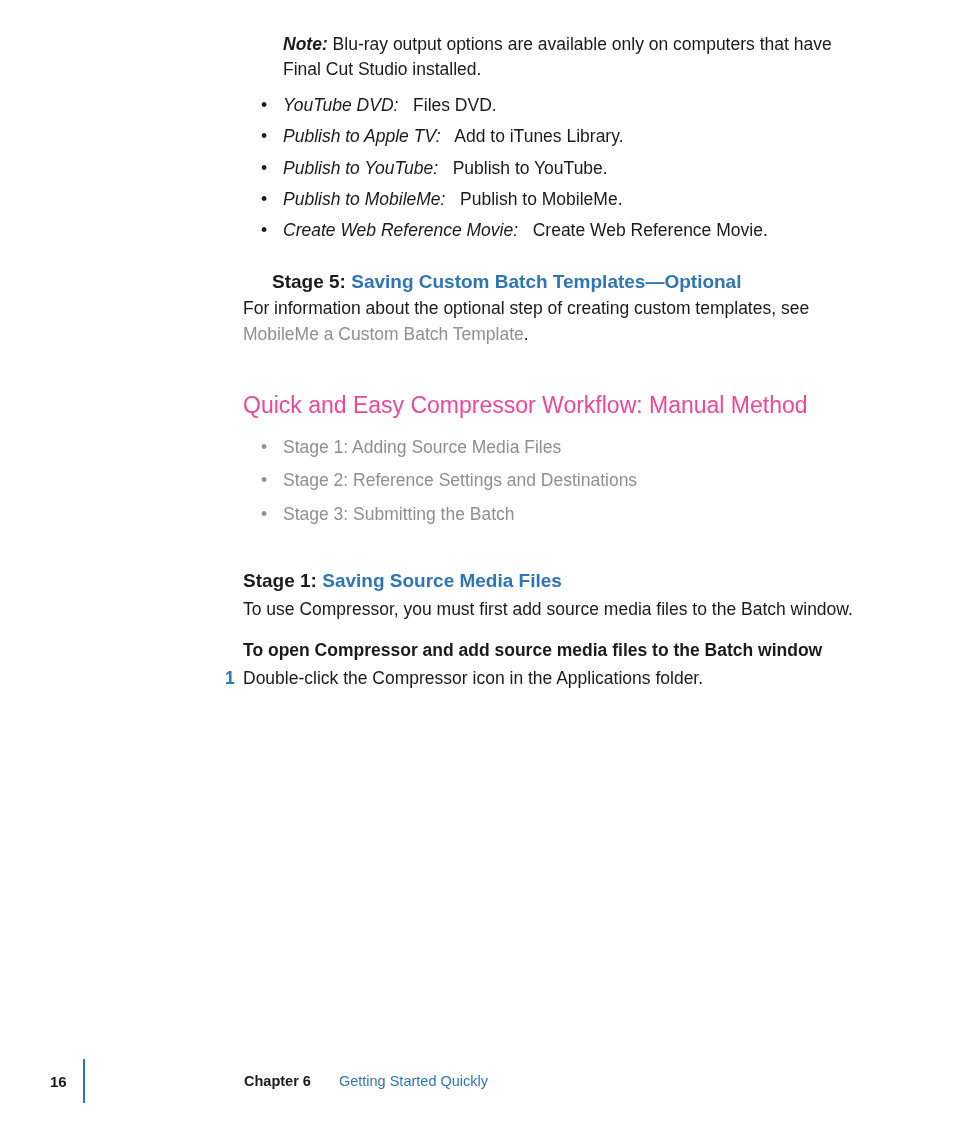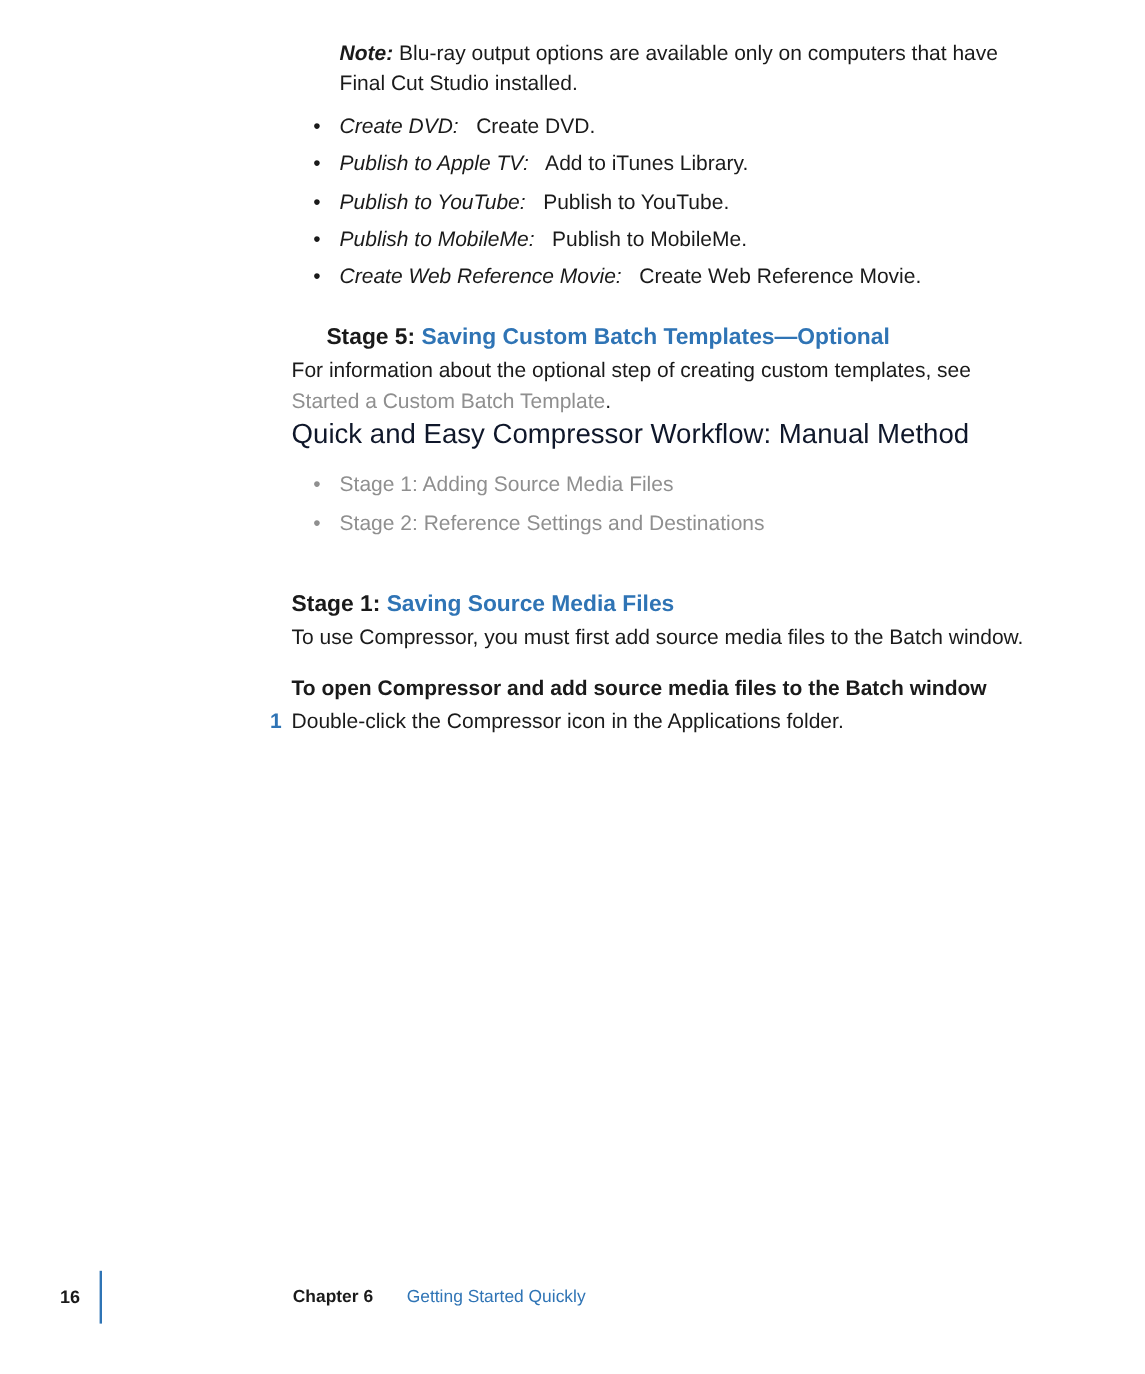--- a/index.html
+++ b/index.html
@@ -69,22 +69,23 @@
     font-weight: 700;
     color: #2f74b5;
   }
   .para {
     margin: 2px 0 0 0;
   }
   .link-gray {
     color: #8f8f8f;
   }
   .h2 {
+    margin-top: 44px;
     font-size: 23px;
-    color: #0f172a;
+    color: #ec4899;
     font-weight: 400;
     line-height: 1.3;
   }
   ul.link-list {
     list-style: none;
     padding-left: 0;
     margin: 14px 0 0 18px;
   }
   ul.link-list > li {
     position: relative;
@@ -162,23 +163,23 @@
 <div class="page">
   <div class="content">
 
     <div class="note-block">
       <span class="note-label">Note:</span>
       <span>Blu-ray output options are available only on computers that have Final Cut Studio installed.</span>
     </div>
 
     <ul class="bullets">
       <li>
-        <span class="item-label">Create DVD:</span>
-        <span>&nbsp;</span>
-        <span>Create DVD.</span>
+        <span class="item-label">YouTube DVD:</span>
+        <span>&nbsp;</span>
+        <span>Files DVD.</span>
       </li>
       <li>
         <span class="item-label">Publish to Apple TV:</span>
         <span>&nbsp;</span>
         <span>Add to iTunes Library.</span>
       </li>
       <li>
         <span class="item-label">Publish to YouTube:</span>
         <span>&nbsp;</span>
         <span>Publish to YouTube.</span>
@@ -192,28 +193,29 @@
         <span class="item-label">Create Web Reference Movie:</span>
         <span>&nbsp;</span>
         <span>Create Web Reference Movie.</span>
       </li>
     </ul>
 
     <div class="stage-heading">
       <span class="stage-bold">Stage 5: </span><span class="stage-blue">Saving Custom Batch Templates—Optional</span>
     </div>
     <div class="para">
-      <span>For information about the optional step of creating custom templates, see </span><span class="link-gray">Started a Custom Batch Template</span><span>.</span>
+      <span>For information about the optional step of creating custom templates, see </span><span class="link-gray">MobileMe a Custom Batch Template</span><span>.</span>
     </div>
 
     <div class="h2">Quick and Easy Compressor Workflow: Manual Method</div>
 
     <ul class="link-list">
       <li>Stage 1: Adding Source Media Files</li>
       <li>Stage 2: Reference Settings and Destinations</li>
+      <li>Stage 3: Submitting the Batch</li>
     </ul>
 
     <div class="stage1-heading">
       <span class="stage-bold">Stage 1: </span><span class="stage-blue">Saving Source Media Files</span>
     </div>
     <div class="para">To use Compressor, you must first add source media files to the Batch window.</div>
 
     <div class="task-heading">To open Compressor and add source media files to the Batch window</div>
     <div class="step-row">
       <span class="step-num">1</span>

